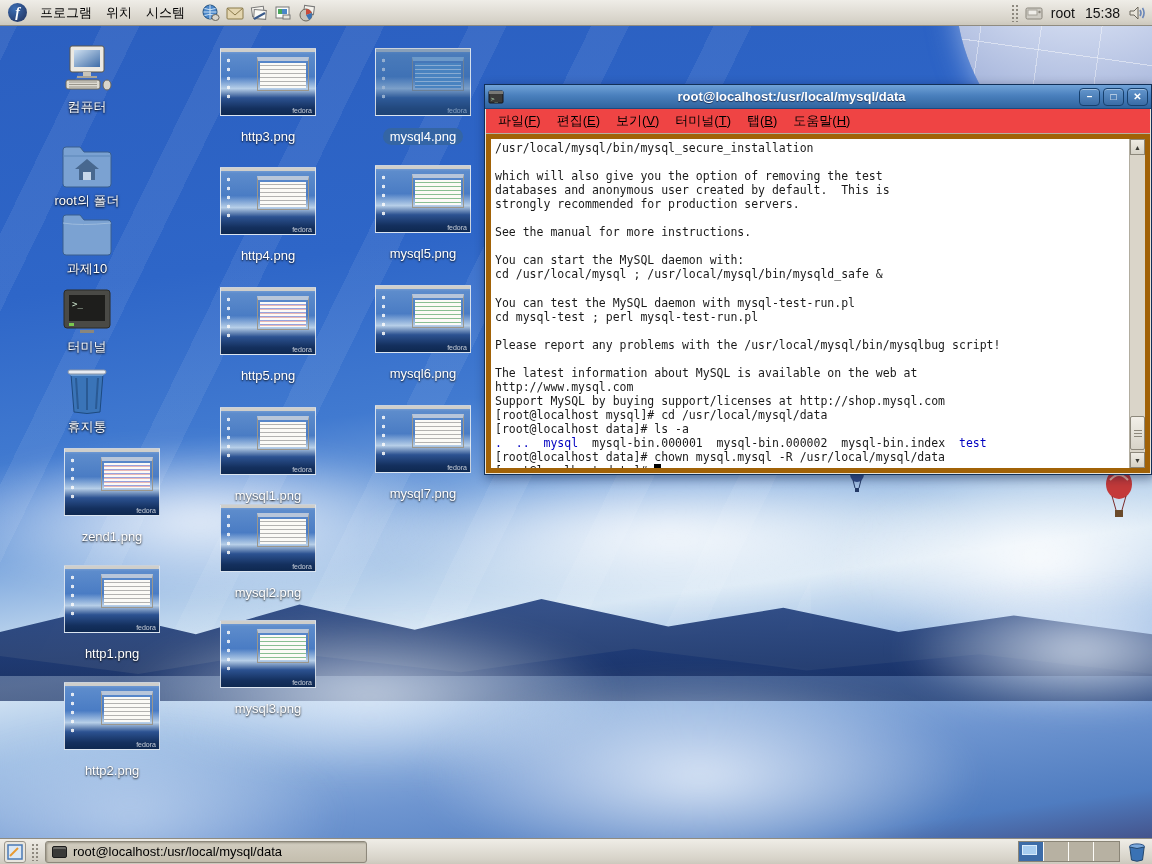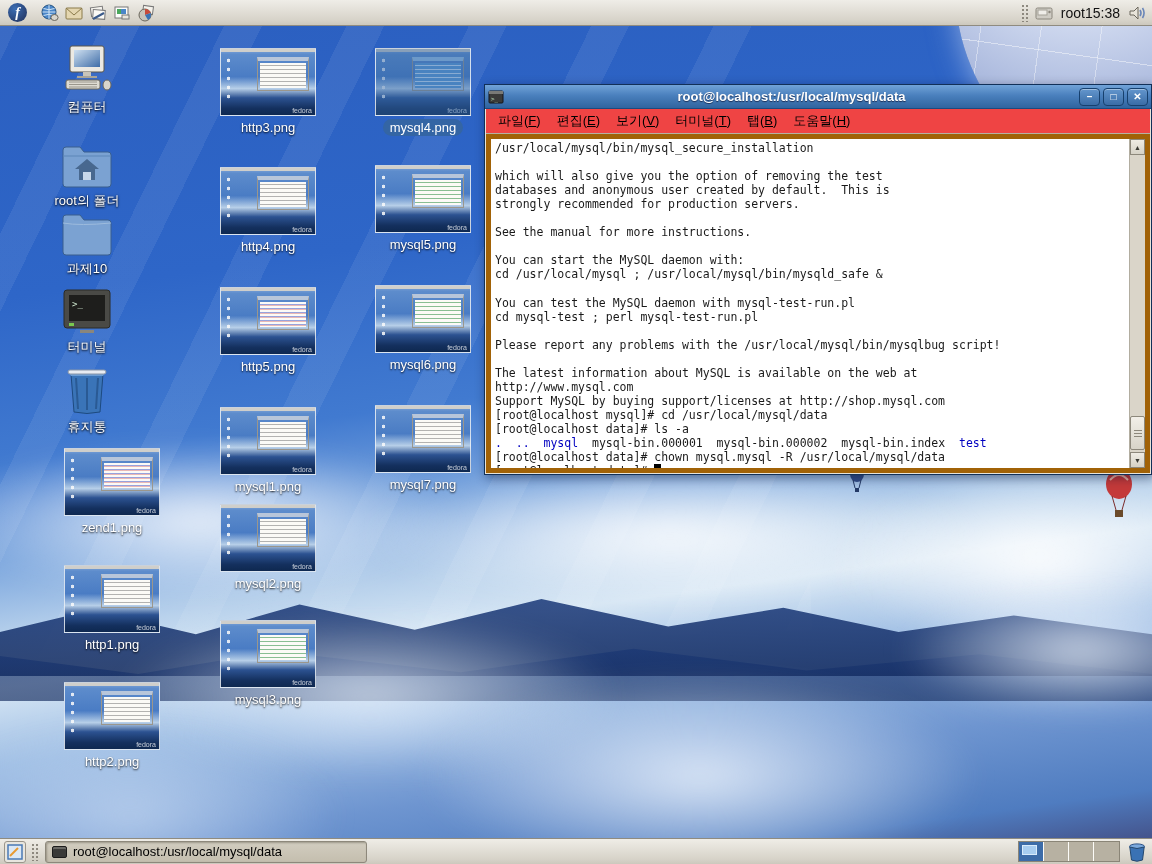--- a/index.html
+++ b/index.html
@@ -39,21 +39,21 @@
   #bottom-panel { top:838px; height:26px; border-top:1px solid #8f8b80; }
   .panel-inner { display:flex; align-items:center; height:100%; padding:0 4px; gap:2px; }
   #fedora-logo { width:19px; height:19px; border-radius:50%; background:radial-gradient(circle at 35% 30%, #3c6eb4, #294172 70%);
     color:#fff; font-weight:bold; font-size:14px; font-family:"Liberation Serif",serif; font-style:italic;
     display:flex; align-items:center; justify-content:center; margin:0 4px; cursor:pointer; }
   .menu-item { font-size:13px; color:#000; padding:4px 7px; cursor:pointer; }
   .launcher { width:22px; height:22px; display:flex; align-items:center; justify-content:center; cursor:pointer; }
   .spring { flex:1; }
   .handle { width:9px; height:18px; margin:0 3px;
     background-image:radial-gradient(rgba(120,115,105,.8) 1px, transparent 1.2px); background-size:4px 4px; }
-  #clock-area { display:flex; align-items:center; font-size:14px; color:#111; padding:0 6px; }
+  #clock-area { display:flex; align-items:center; gap:10px; font-size:14px; color:#111; padding:0 6px; }
   #username { font-size:14px; }
 
   
   .dicon { position:absolute; width:110px; text-align:center; z-index:5; cursor:pointer; }
   .dicon .glyph { display:flex; justify-content:center; }
   .dicon .dlabel { margin-top:2px; font-size:13px; color:#fff;
     text-shadow:0 1px 2px rgba(0,0,0,.95), 0 0 3px rgba(0,0,0,.6); }
 
   
   .dfile { position:absolute; width:110px; text-align:center; z-index:5; cursor:pointer; }
@@ -65,21 +65,21 @@
     background-image:radial-gradient(rgba(250,250,250,.85) 1.4px, rgba(90,120,170,.0) 1.6px); background-size:7px 9px; }
   .thumb .twin { position:absolute; left:38%; top:12%; width:56%; height:52%;
     background:#fbfaf6; border:1px solid #9a968c; border-top:4px solid #b8c6da;
     background-image:repeating-linear-gradient(180deg, rgba(120,120,120,.55) 0 1px, transparent 1px 4px);
     background-clip:content-box; padding:2px; }
   .thumb.ws-green .twin { background-image:repeating-linear-gradient(180deg, rgba(60,150,80,.6) 0 1px, transparent 1px 4px); }
   .thumb.ws-colored .twin { background-image:repeating-linear-gradient(180deg, rgba(70,90,200,.55) 0 1px, rgba(200,60,60,.35) 1px 2px, transparent 2px 4px); }
   .thumb.ws-blue .twin { background:#5b9bd8; border-top-color:#9cc4e8;
     background-image:repeating-linear-gradient(180deg, rgba(235,245,255,.8) 0 1px, transparent 1px 4px); background-clip:content-box; }
   .thumb .tfed { position:absolute; right:3px; bottom:1px; color:rgba(255,255,255,.75); font-size:7px; }
-  .dfile .dlabel { display:inline-block; margin-top:3px; font-size:13px; color:#fff; padding:1px 7px;
+  .dfile .dlabel { display:inline-block; margin-top:12px; font-size:13px; color:#fff; padding:1px 7px;
     text-shadow:0 1px 2px rgba(0,0,0,.95); border-radius:9px;text-align:right; }
   .dfile.selected .thumb::after { content:""; position:absolute; inset:0; background:rgba(52,101,164,.45); }
   .dfile.selected .dlabel { background:#3465a4; text-shadow:none; }
 
   
   #term-window { position:absolute; left:484px; top:84px; width:668px; height:391px; z-index:20;
     background:#e8e4da; border:1px solid #123058; box-shadow:2px 3px 10px rgba(0,10,40,.45);
     display:flex; flex-direction:column; }
   #titlebar { height:24px; background:linear-gradient(#71a3d8,#4a80bd 45%,#30649f);
     display:flex; align-items:center; padding:0 3px; gap:4px; border-bottom:1px solid #1d4a80; }
@@ -333,20 +333,25 @@
             </div>
         </div>
         <div class="sbtn">▼</div>
       </div>
     </div>
   </div>
 
   <div id="top-panel" class="panel">
     <div class="panel-inner">
       <div id="fedora-logo">f</div>
+      <div id="top-menus" style="display:flex;">
+          <div class="menu-item">프로그램</div>
+          <div class="menu-item">위치</div>
+          <div class="menu-item">시스템</div>
+        </div>
       <div id="top-launchers" style="display:flex;gap:2px;margin-left:6px;">
           <div class="launcher">
             <svg width="18" height="18" viewBox="0 0 18 18">
               <circle cx="8" cy="8" r="7" fill="#4a86c8" stroke="#23517e"></circle>
               <path d="M1.5 8 H14.5 M8 1 V15 M2.5 4.5 Q8 7 13.5 4.5 M2.5 11.5 Q8 9 13.5 11.5" stroke="#cfe4f6" stroke-width="1" fill="none"></path>
               <ellipse cx="13.5" cy="13.5" rx="3.6" ry="3" fill="#d8d5cc" stroke="#6a665c"></ellipse>
             </svg>
           </div>
           <div class="launcher">
             <svg width="18" height="18" viewBox="0 0 18 18">

